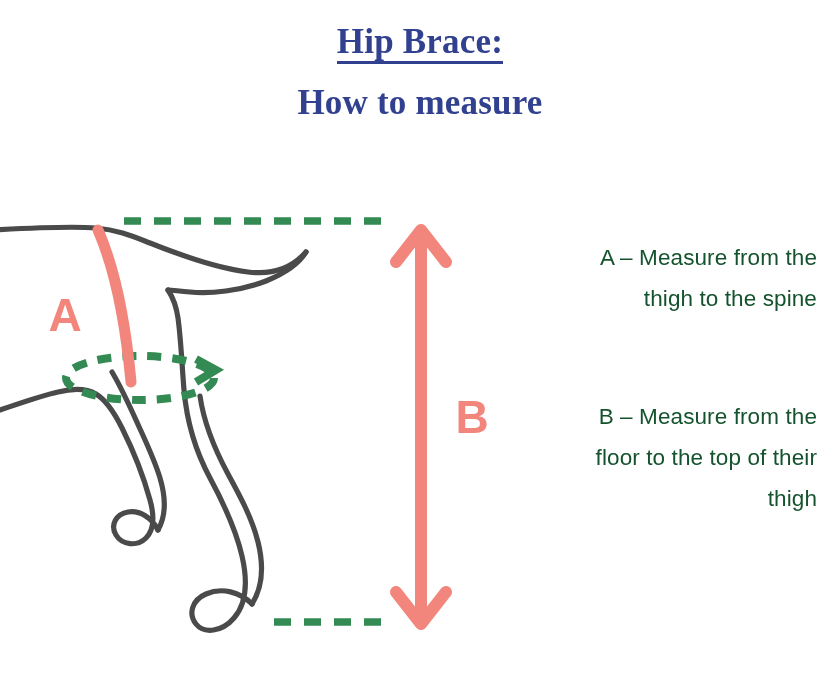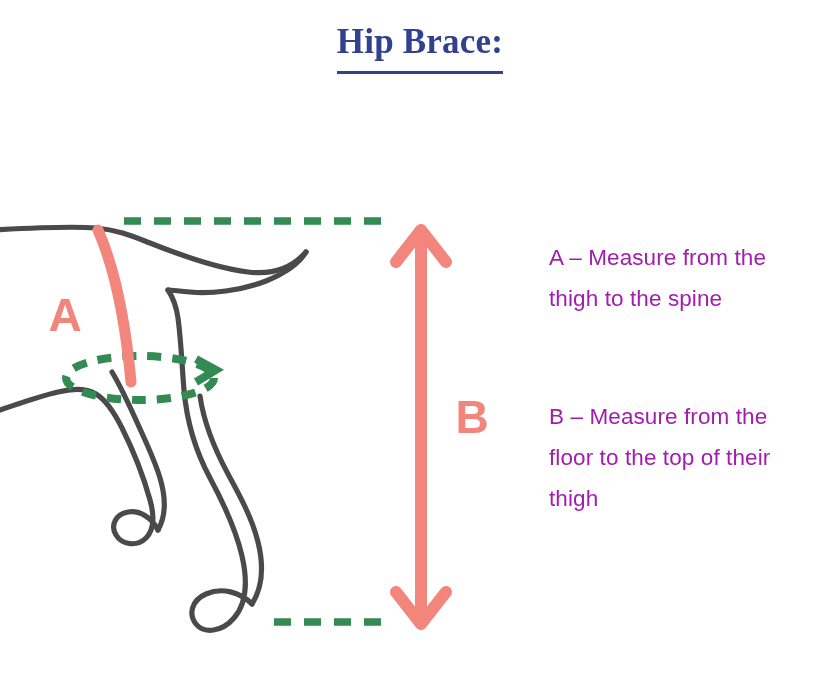--- a/index.html
+++ b/index.html
@@ -32,39 +32,39 @@
   }
   .title-line1 {
     font-family: "Liberation Serif", "DejaVu Serif", serif;
     font-size: 35px;
     font-weight: 700;
     color: #31418f;
     letter-spacing: 0.2px;
     line-height: 1.0;
     display: inline-block;
     border-bottom: 3px solid #31418f;
-    padding-bottom: 12px;
+    padding-bottom: 2px;
   }
   .title-line2 {
     font-family: "Liberation Serif", "DejaVu Serif", serif;
     font-size: 35px;
     font-weight: 700;
     color: #31418f;
     letter-spacing: 0.2px;
     line-height: 1.0;
     margin-top: 21px;
   }
 
   
   .caption {
     position: absolute;
     width: 268px;
     left: 549px;
-    text-align: left;
-    color: #a21caf;
+    text-align: right;
+    color: #14532d;
     font-family: "Liberation Sans", sans-serif;
     font-weight: 300;
     font-size: 22.5px;
     line-height: 41px;
     letter-spacing: 0.1px;
   }
   #caption-a { top: 237px; }
   #caption-b { top: 396px; }
 
   
@@ -129,20 +129,21 @@
   #marker-a-letter { font-size: 46px; }
   #marker-b-letter { font-size: 46px; }
 </style>
 </head>
 <body>
 
 <div id="infographic">
 
   <div class="title-block">
     <div class="title-line1">Hip Brace:</div>
+    <div class="title-line2">How to measure</div>
   </div>
 
   <svg class="dogsvg" width="840" height="700" viewBox="0 0 840 700">
 
     <path class="dog-stroke" d="M -6 230 C 30 228, 70 226, 96 228
              C 118 230, 132 236, 150 243
              C 180 255, 215 268, 248 272
              C 272 275, 292 268, 306 252"></path>
 
     <path class="dog-stroke" d="M 306 252 C 300 262, 288 272, 266 281

